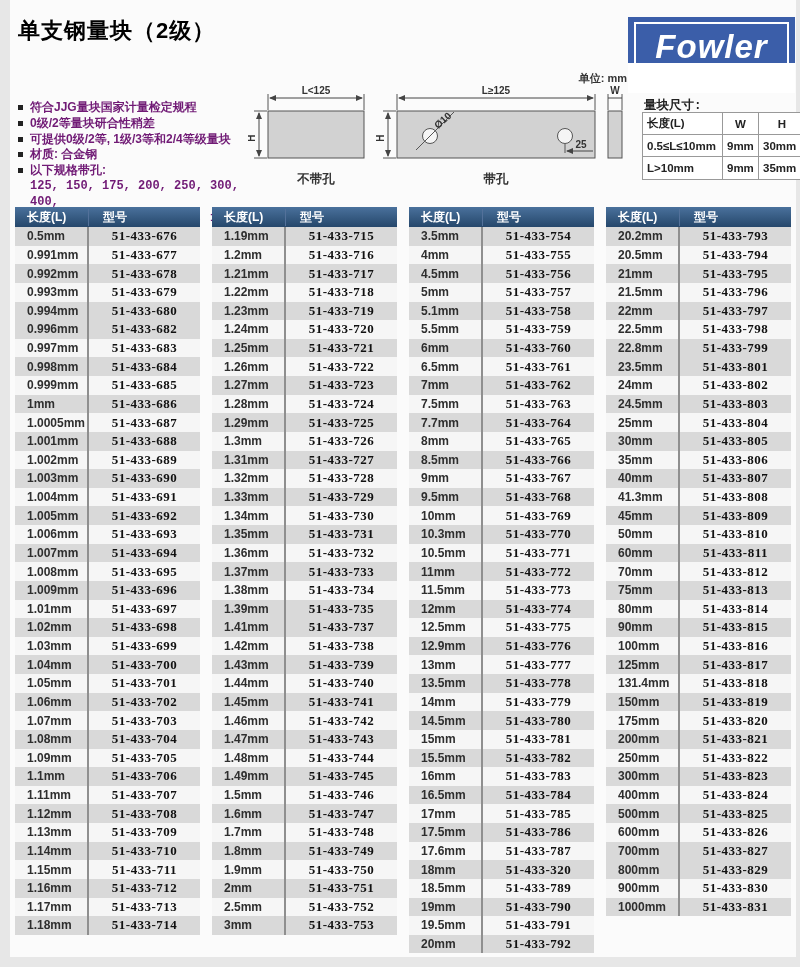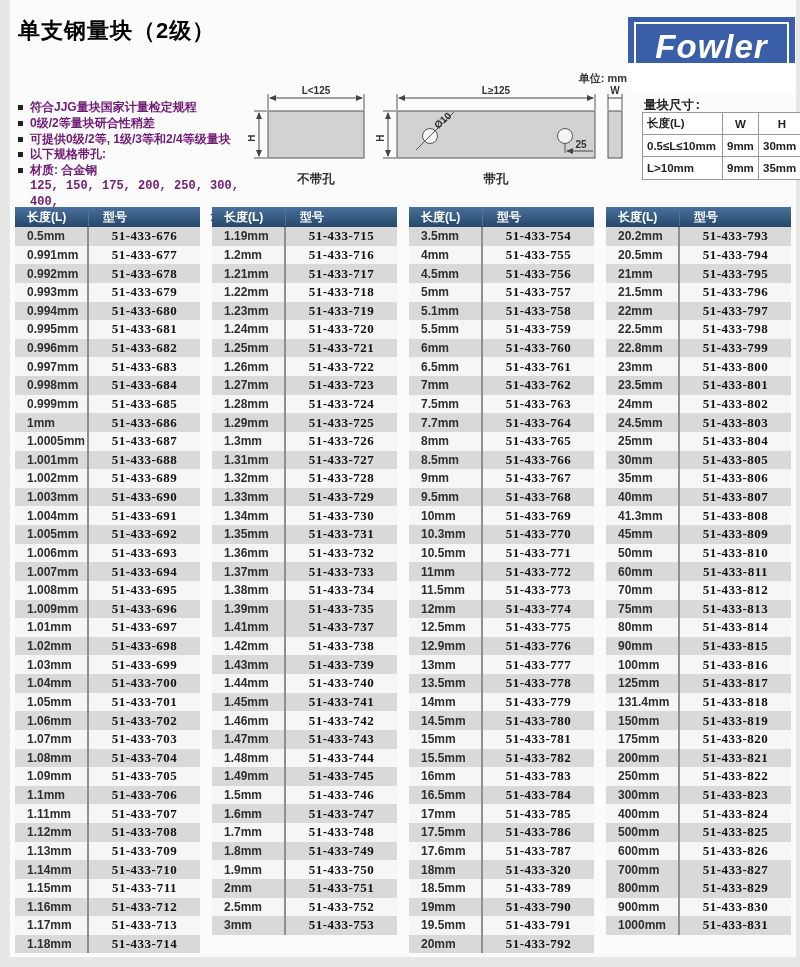--- a/index.html
+++ b/index.html
@@ -77,25 +77,25 @@
     <div class="feat-line">
       <span class="sq"></span>
       <span>0级/2等量块研合性稍差</span>
     </div>
     <div class="feat-line">
       <span class="sq"></span>
       <span>可提供0级/2等, 1级/3等和2/4等级量块</span>
     </div>
     <div class="feat-line">
       <span class="sq"></span>
-      <span>以下规格带孔:</span>
+      <span>材质: 合金钢</span>
     </div>
     <div class="feat-line">
       <span class="sq"></span>
-      <span>材质: 合金钢</span>
+      <span>以下规格带孔:</span>
     </div>
     <div class="cont">125, 150, 175, 200, 250, 300, 400,</div>
     <div class="cont">500, 600, 700, 800, 900, 1000mm</div>
     <div class="feat-line">
       <span class="sq"></span>
       <span>带生产厂检验证书</span>
     </div>
   </div>
 
   <svg class="diagram" width="400" height="132" viewBox="0 0 400 132">
@@ -179,24 +179,20 @@
             <div class="mod">51-433-678</div>
           </div>
           <div class="trow even">
             <div class="len">0.993mm</div>
             <div class="mod">51-433-679</div>
           </div>
           <div class="trow odd">
             <div class="len">0.994mm</div>
             <div class="mod">51-433-680</div>
           </div>
-          <div class="trow even">
-            <div class="len">0.995mm</div>
-            <div class="mod">51-433-681</div>
-          </div>
           <div class="trow odd">
             <div class="len">0.996mm</div>
             <div class="mod">51-433-682</div>
           </div>
           <div class="trow even">
             <div class="len">0.997mm</div>
             <div class="mod">51-433-683</div>
           </div>
           <div class="trow odd">
             <div class="len">0.998mm</div>
@@ -675,24 +671,20 @@
             <div class="mod">51-433-797</div>
           </div>
           <div class="trow even">
             <div class="len">22.5mm</div>
             <div class="mod">51-433-798</div>
           </div>
           <div class="trow odd">
             <div class="len">22.8mm</div>
             <div class="mod">51-433-799</div>
           </div>
-          <div class="trow even">
-            <div class="len">23mm</div>
-            <div class="mod">51-433-800</div>
-          </div>
           <div class="trow odd">
             <div class="len">23.5mm</div>
             <div class="mod">51-433-801</div>
           </div>
           <div class="trow even">
             <div class="len">24mm</div>
             <div class="mod">51-433-802</div>
           </div>
           <div class="trow odd">
             <div class="len">24.5mm</div>

